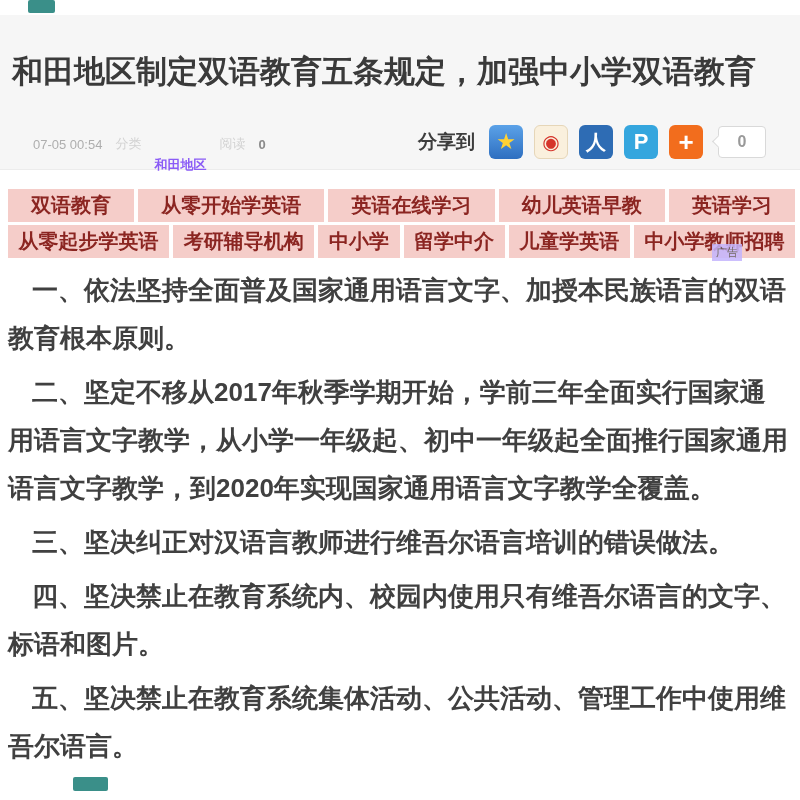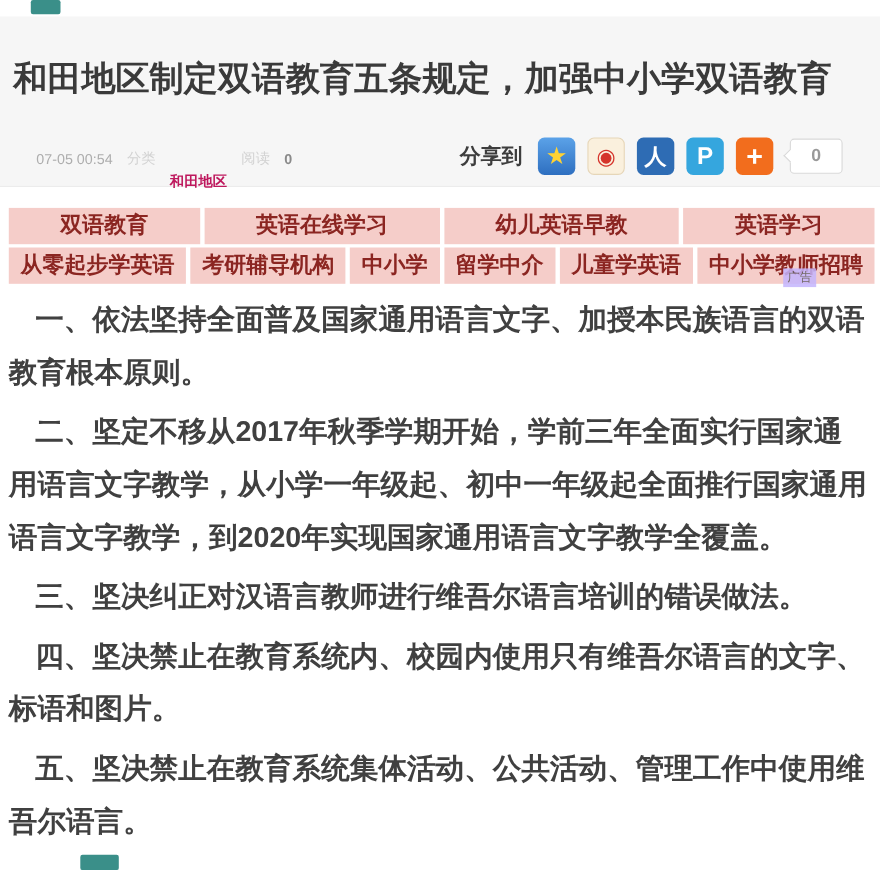--- a/index.html
+++ b/index.html
@@ -21,21 +21,21 @@
   .page-title{
     position:absolute;left:12px;top:36px;margin:0;
     font-size:31px;font-weight:bold;color:#3a3a3a;white-space:nowrap;letter-spacing:0;
   }
   .meta{
     position:absolute;left:33px;top:112px;height:34px;
     display:flex;align-items:center;gap:13px;font-size:13px;
   }
   .meta .date{color:#aeaeae;}
   .meta .lab{color:#d2d2d2;}
-  .meta .cat{color:#be185d;font-weight:bold;text-decoration:none;margin-top:42px;}
+  .meta .cat{color:#8b5cf6;font-weight:bold;text-decoration:none;margin-top:42px;}
   .meta .views{color:#8a8a8a;font-weight:bold;}
 
   .share{
     position:absolute;right:34px;top:108px;height:38px;
     display:flex;align-items:center;gap:11px;
   }
   .share-label{font-size:19px;font-weight:bold;color:#3d3d3d;margin-right:3px;text-align:right;}
   .sicon{
     width:34px;height:34px;border-radius:6px;box-sizing:border-box;
     display:flex;align-items:center;justify-content:center;
@@ -104,20 +104,21 @@
     <span class="sicon ic-renren">人</span>
     <span class="sicon ic-tqq">P</span>
     <span class="sicon ic-more">+</span>
     <span class="count-bubble">0</span>
   </div>
 </div>
 
 <div class="tags">
   <div class="tag-row">
     <a class="tag">双语教育</a>
+    <a class="tag">从零开始学英语</a>
     <a class="tag">英语在线学习</a>
     <a class="tag">幼儿英语早教</a>
     <a class="tag">英语学习</a>
   </div>
   <div class="tag-row">
     <a class="tag">从零起步学英语</a>
     <a class="tag">考研辅导机构</a>
     <a class="tag">中小学</a>
     <a class="tag">留学中介</a>
     <a class="tag">儿童学英语</a>

